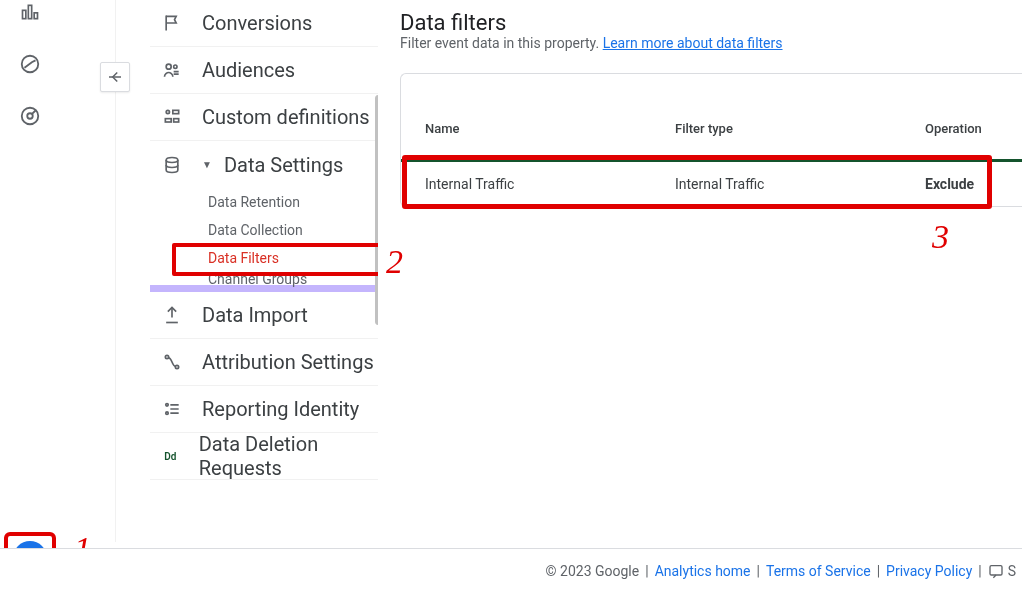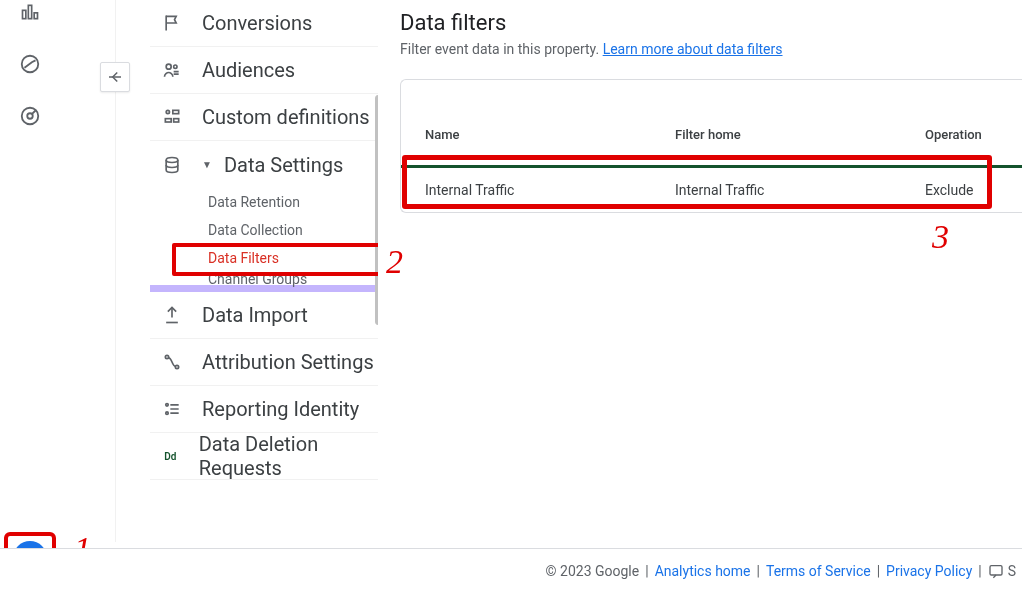--- a/index.html
+++ b/index.html
@@ -138,42 +138,41 @@
   }
   .main h1 {
     font-size: 22px;
     font-weight: 400;
     color: #202124;
     margin-top: 10px;
   }
   .main .sub {
     font-size: 14px;
     color: #5f6368;
-    margin-top: 6px;
   }
   .main .sub a { color: #1a73e8; text-decoration: underline; }
   .card {
     margin-top: 22px;
     border: 1px solid #dadce0;
     border-radius: 6px 0 0 6px;
     border-right: none;
     overflow: visible;
   }
   .thead, .trow {
     display: flex;
     align-items: center;
     padding: 0 24px;
   }
   .thead { height: 64px; border-bottom: 3px solid #14532d; margin-top: 24px; }
   .thead .c { font-size: 13px; font-weight: 500; color: #3c4043; }
   .trow { height: 44px; }
   .trow .c { color: #3c4043; }
   .c1 { flex: 0 0 250px; }
   .c2 { flex: 0 0 250px; }
-  .c3 { flex: 1; }
+  .c3 { flex: 1; font-weight: bold; }
   .row-box {
     position: absolute;
     left: 2px; top: 155px;
     right: 30px; height: 54px;
     border: 5px solid #e00000;
     border-radius: 3px;
     pointer-events: none;
   }
   .footer {
     position: absolute;
@@ -337,21 +336,21 @@
 
 <div class="main">
   <h1>Data filters</h1>
   <p class="sub">
     <span>Filter event data in this property. </span><a href="#">Learn more about data filters</a>
   </p>
 
   <div class="card">
     <div class="thead">
       <div class="c c1">Name</div>
-      <div class="c c2">Filter home</div>
+      <div class="c c2">Filter type</div>
       <div class="c c3">Operation</div>
     </div>
     <div class="trow">
       <div class="c c1">Internal Traffic</div>
       <div class="c c2">Internal Traffic</div>
       <div class="c c3">Exclude</div>
     </div>
   </div>
   <div class="row-box"></div>
 </div>

